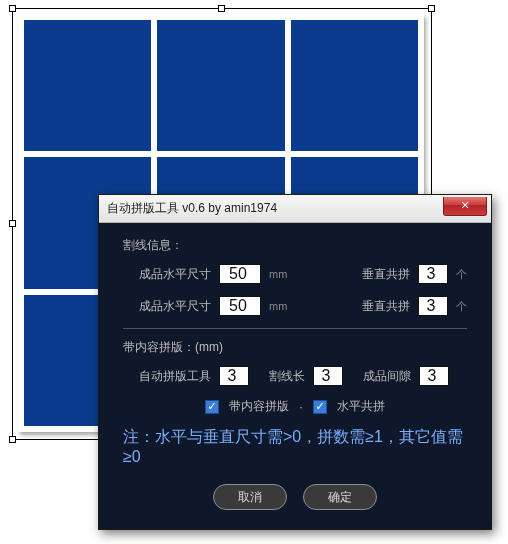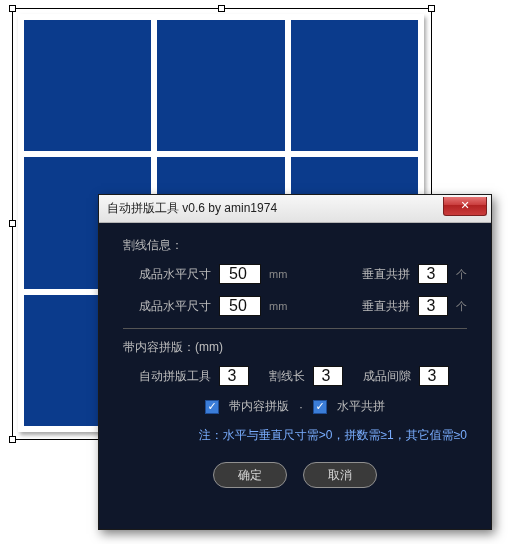--- a/index.html
+++ b/index.html
@@ -115,22 +115,22 @@
     gap: 10px; margin: 12px 0;
   }
   .chk {
     width: 14px; height: 14px;
     background: #3b7dd8;
     border: 1px solid #1f4d94;
     display: inline-flex; align-items: center; justify-content: center;
     color: #fff; font-size: 11px; line-height: 1;
   }
   .note {
-    color: #7aaeff; text-align: right;
-    margin-top: 6px; font-size: 12px;
+    color: #7aaeff; text-align: left;
+    margin-top: 6px; font-size: 16px;
   }
   .btn-row {
     display: flex; justify-content: center; gap: 16px;
     margin-top: 18px;
   }
   .btn {
     width: 74px; height: 26px;
     border: 1px solid #909090;
     border-radius: 13px;
     background: #3a3a3a;
@@ -227,18 +227,18 @@
       <span class="chk">✓</span>
       <span class="lbl">带内容拼版</span>
       <span class="dot">·</span>
       <span class="chk">✓</span>
       <span class="lbl">水平共拼</span>
     </div>
 
     <div class="note">注：水平与垂直尺寸需&gt;0，拼数需≥1，其它值需≥0</div>
 
     <div class="btn-row">
+      <button class="btn">取消</button>
       <button class="btn">确定</button>
-      <button class="btn">取消</button>
     </div>
 
   </div>
 </div>
 
 </body></html>

